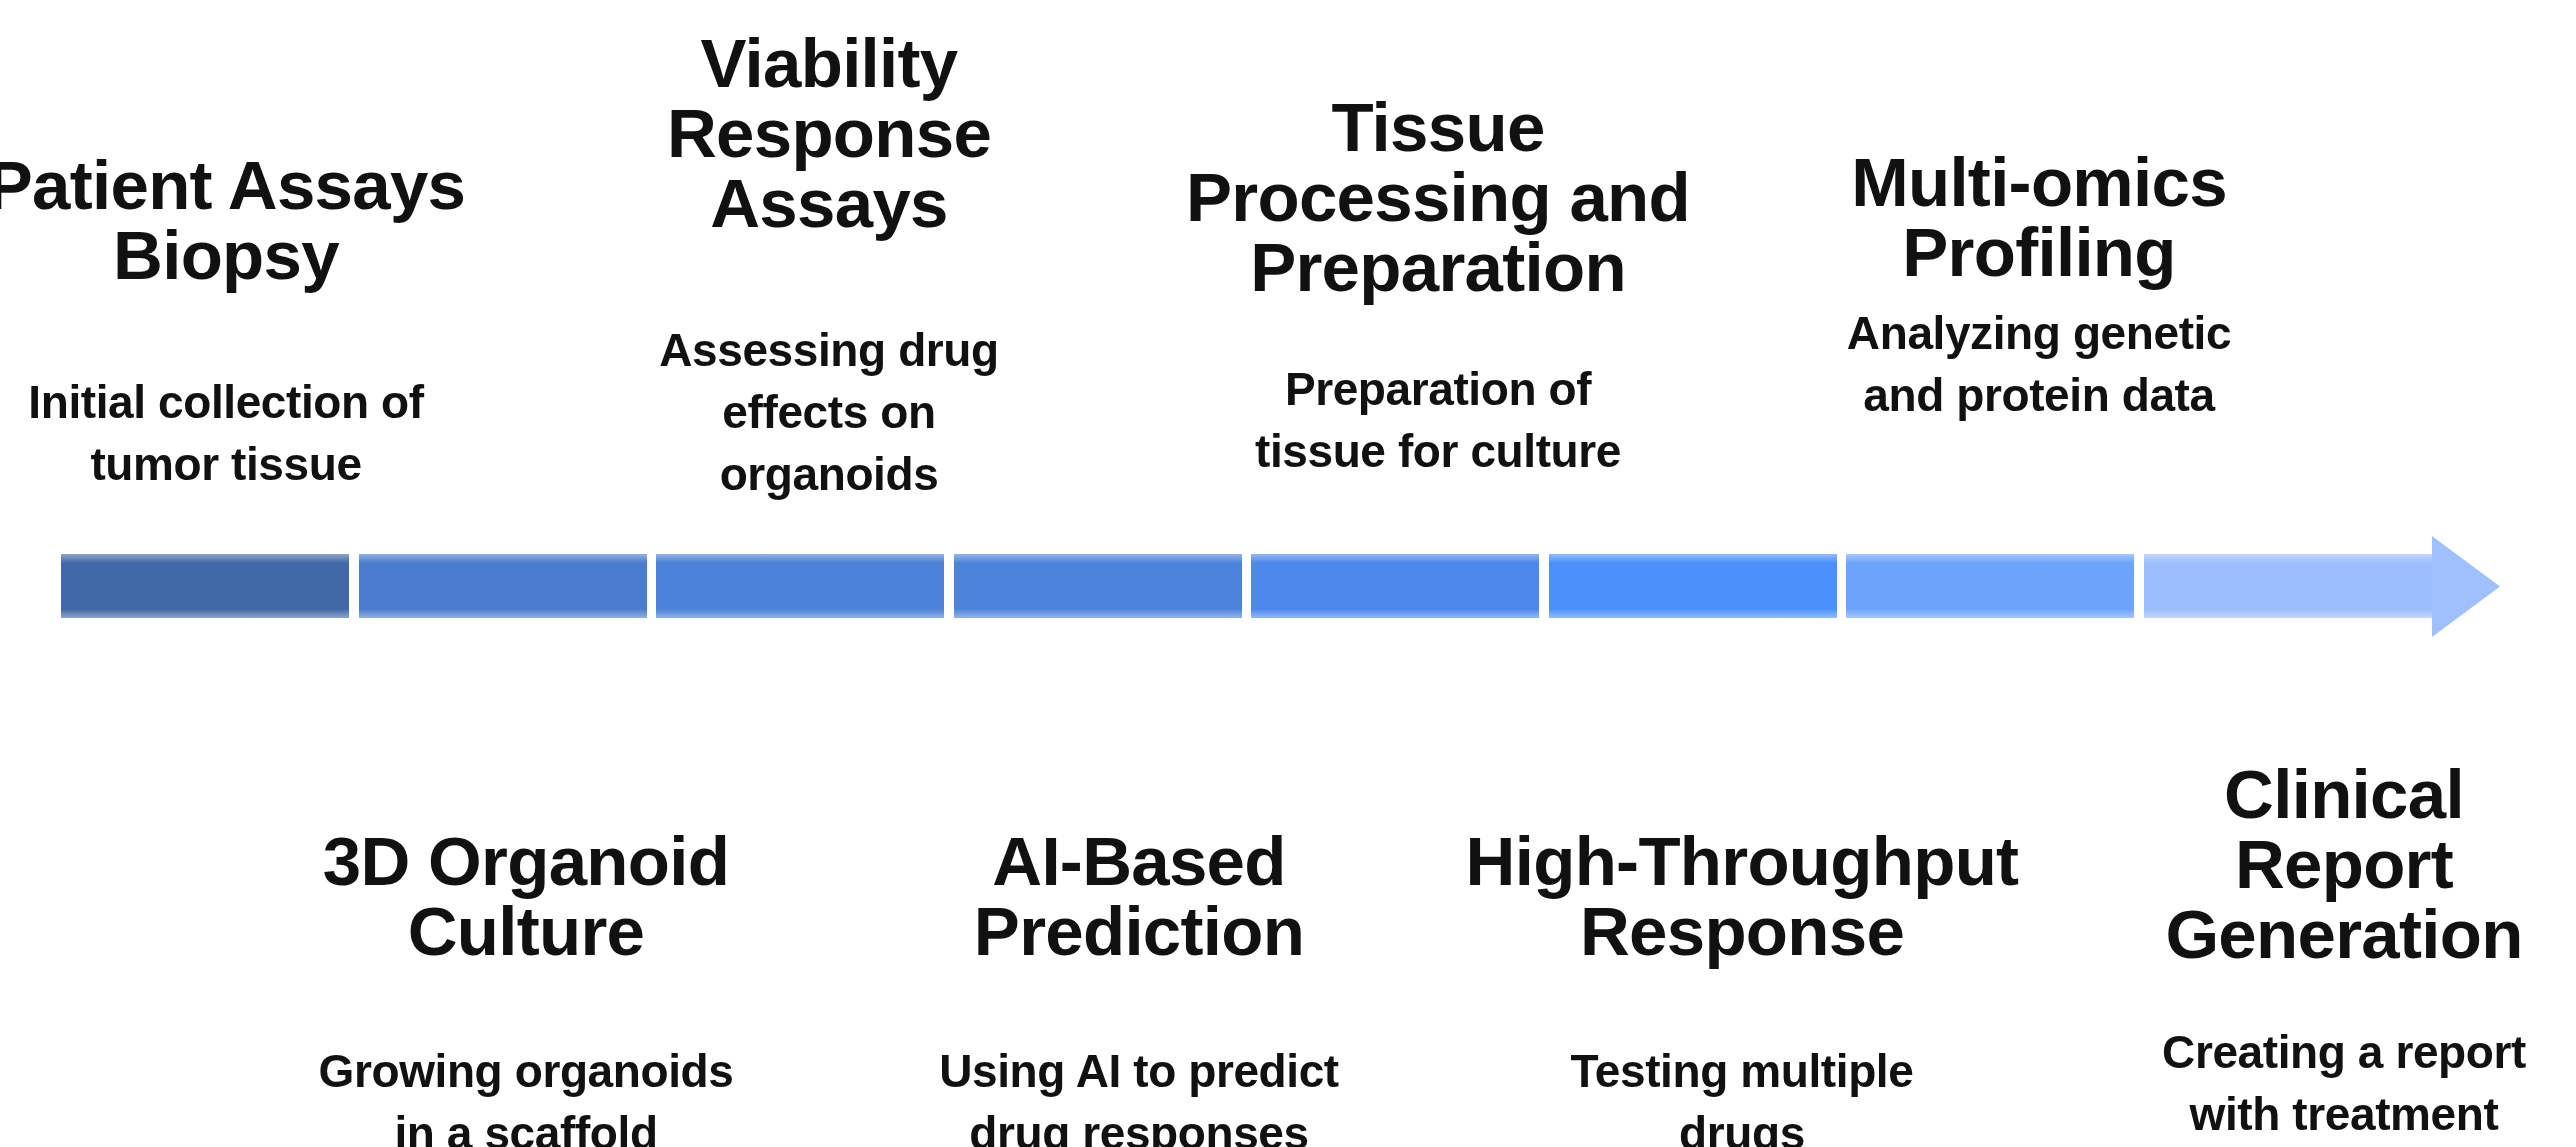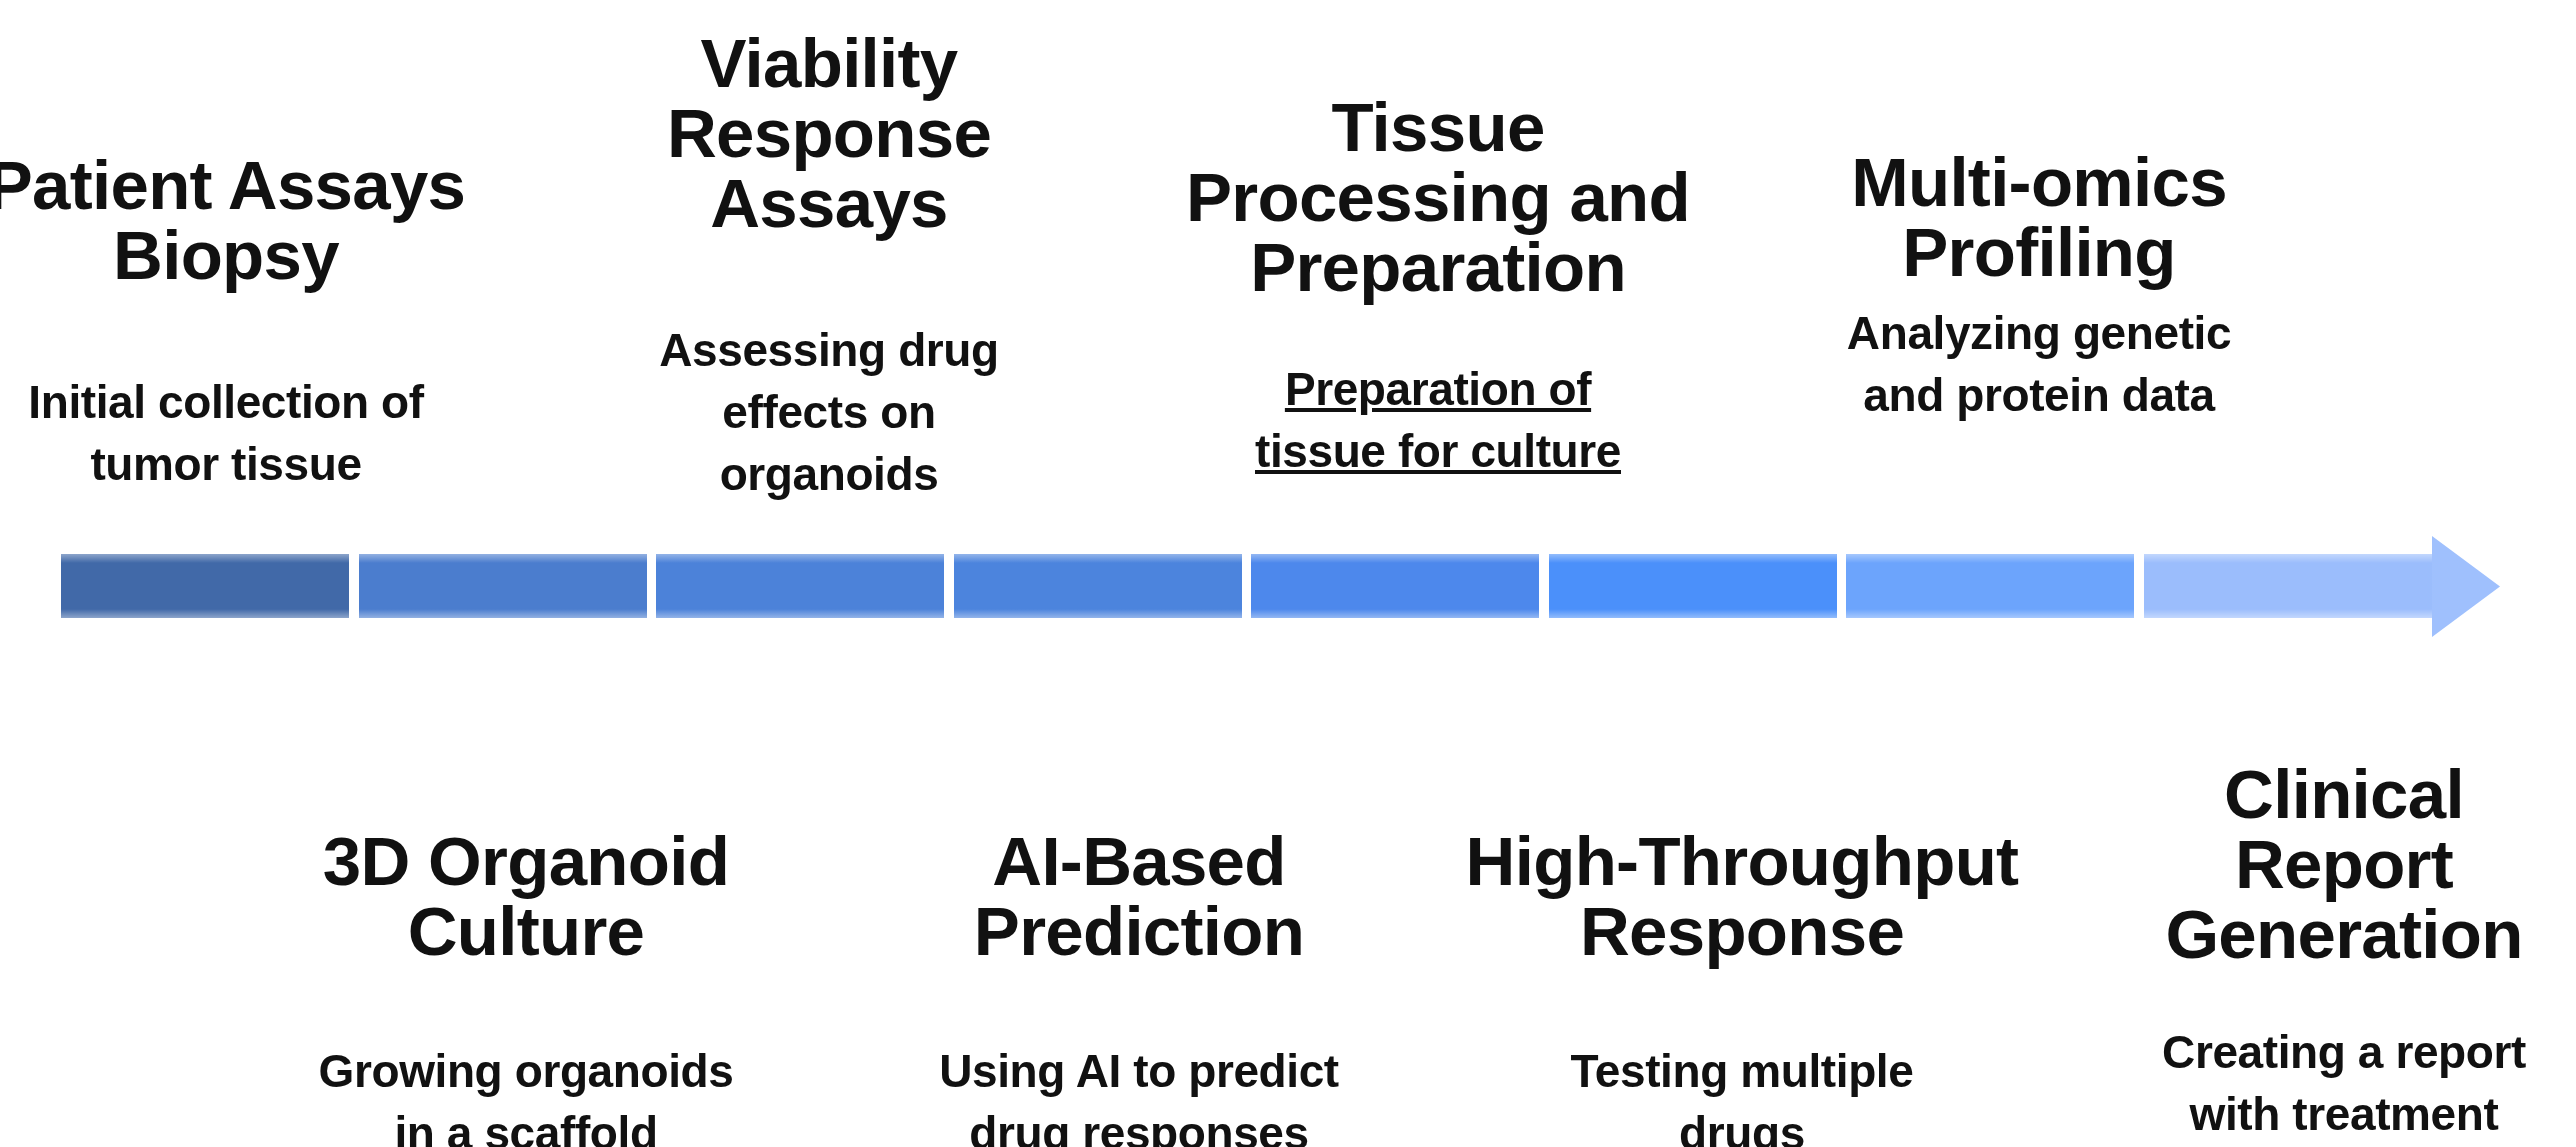--- a/index.html
+++ b/index.html
@@ -81,21 +81,21 @@
 Assays</div>
     <div class="step-desc" style="margin-top:66px;">Assessing drug
 effects on
 organoids</div>
   </div>
 
   <div class="step" style="left:1438px; top:79px;">
     <div class="step-title">Tissue
 Processing and
 Preparation</div>
-    <div class="step-desc" style="margin-top:41px;text-decoration:underline;">Preparation of
+    <div class="step-desc" style="margin-top:41px;">Preparation of
 tissue for culture</div>
   </div>
 
   <div class="step" style="left:2039px; top:134px;">
     <div class="step-title">Multi-omics
 Profiling</div>
     <div class="step-desc" style="">Analyzing genetic
 and protein data</div>
   </div>
 

